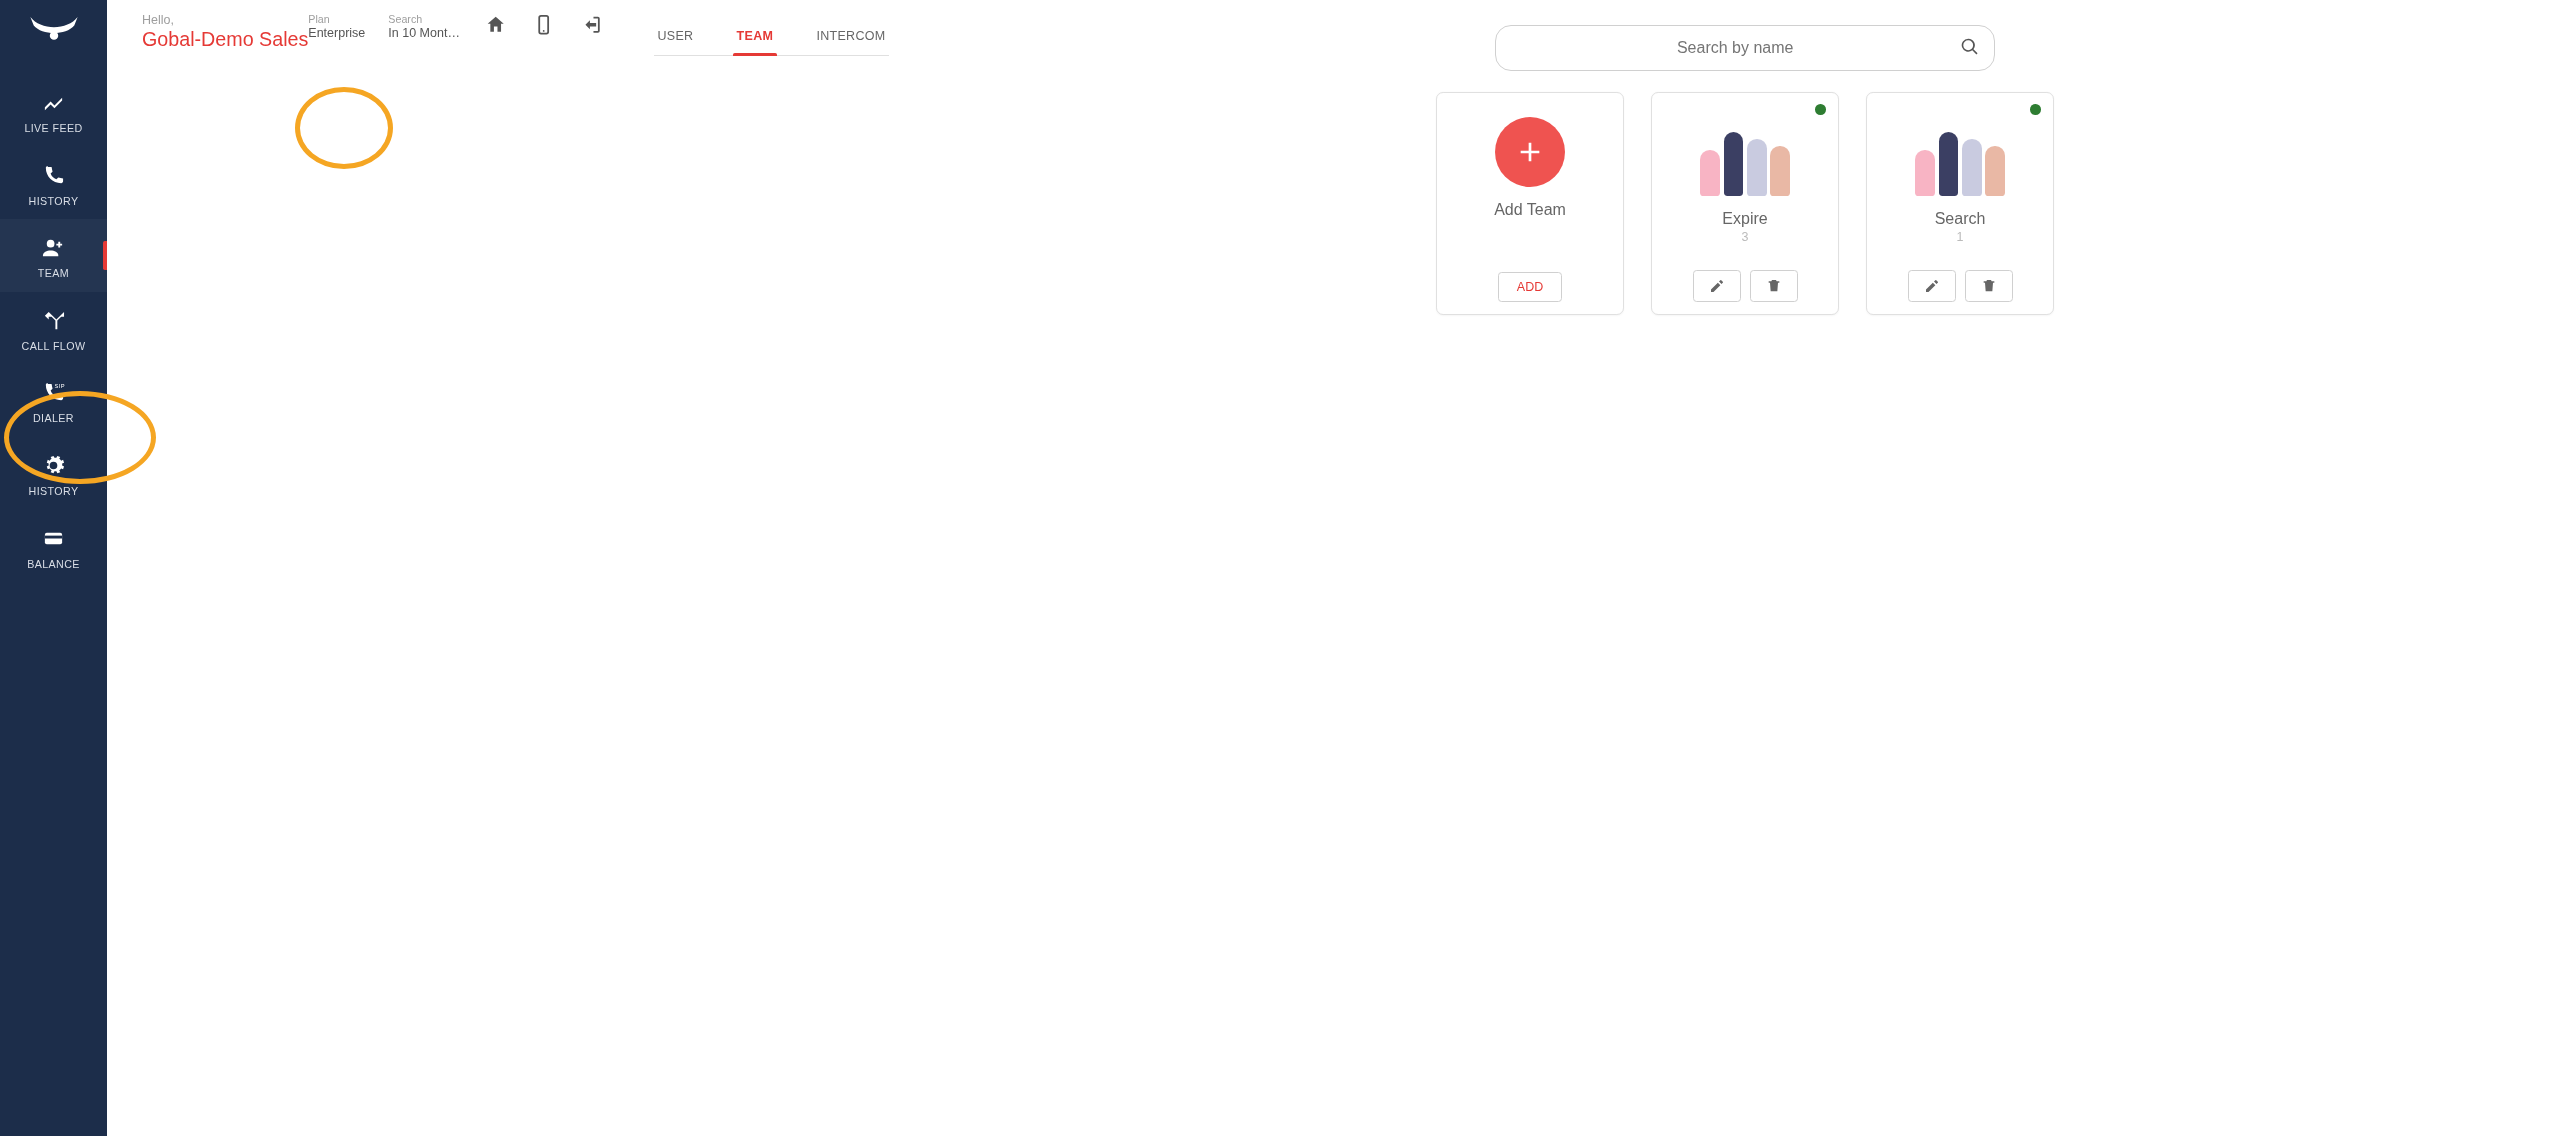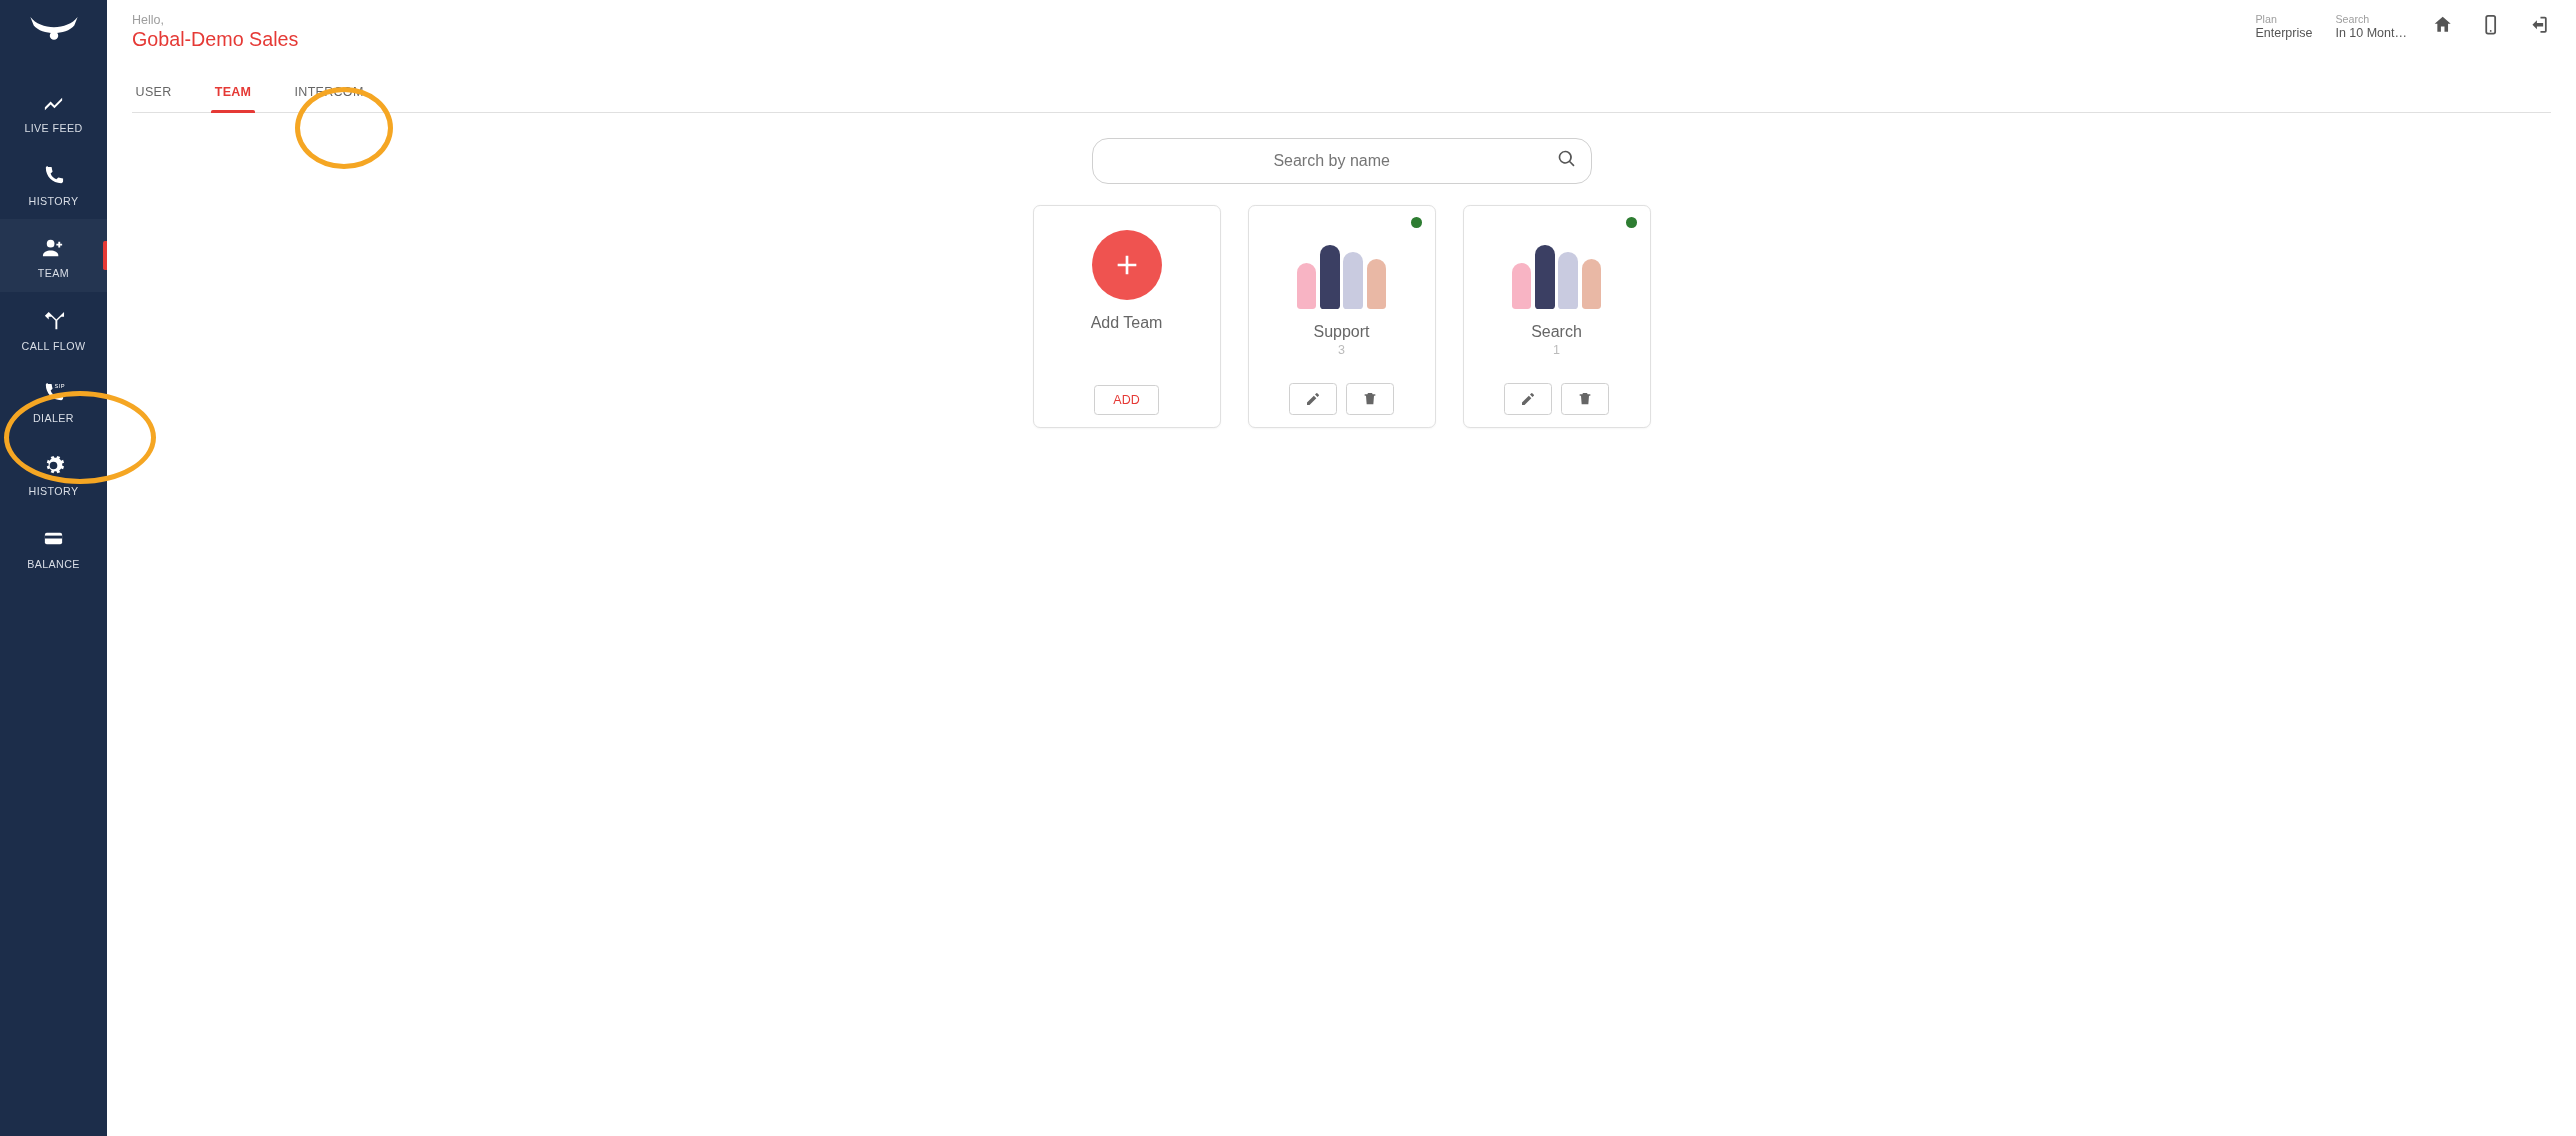--- a/index.html
+++ b/index.html
@@ -32,21 +32,21 @@
     color: #d9dee6;
   }
   .nav-item.active { background: rgba(255,255,255,0.04); }
   .nav-item.active::after {
     content:""; position:absolute; right:0; top:30%; bottom:30%; width:3.6px; background:#e53935; border-radius:1.8px 0 0 1.8px;
   }
   .nav-item .nav-icon { width:25px; height:25px; margin-bottom:7.1px; display:flex;align-items:center;justify-content:center; }
   .nav-item .nav-icon svg { width:23px;height:23px; fill:#fff; }
 
   
-  .main { flex:1; display:flex; flex-direction:column; min-width:0; }
+  .main { flex:1; display:flex; flex-direction:row; min-width:0;margin-left:10px; }
 
   
   .header {
     display:flex; align-items:flex-start; justify-content:space-between;
     padding: 12.5px 25px 5.4px 25px;
   }
   .greeting .hello { color:#9e9e9e; font-size:12.5px; }
   .greeting .who  { color:#e53935; font-size:19.7px; margin-top:1.8px; }
 
   
@@ -278,21 +278,21 @@
       </div>
 
       <div class="card">
         <span class="status-dot"></span>
         <div class="team-illus">
           <div class="person p1"></div>
             <div class="person p2"></div>
             <div class="person p3"></div>
             <div class="person p4"></div>
         </div>
-        <div class="card-title">Support</div>
+        <div class="card-title">Expire</div>
         <div class="card-sub">3</div>
         <div class="card-actions">
           <span class="icon-btn">
             <svg viewBox="0 0 24 24">
                 <path d="M3 17.25V21h3.75L17 10.75l-3.75-3.75L3 17.25zM20.7 7a1 1 0 000-1.4l-2.3-2.3a1 1 0 00-1.4 0L15 5.3 18.7 9z"></path>
               </svg>
           </span>
           <span class="icon-btn">
             <svg viewBox="0 0 24 24">
                 <path d="M6 7h12l-1 13H7L6 7zm3-4h6l1 2h4v2H4V5h4z"></path>

